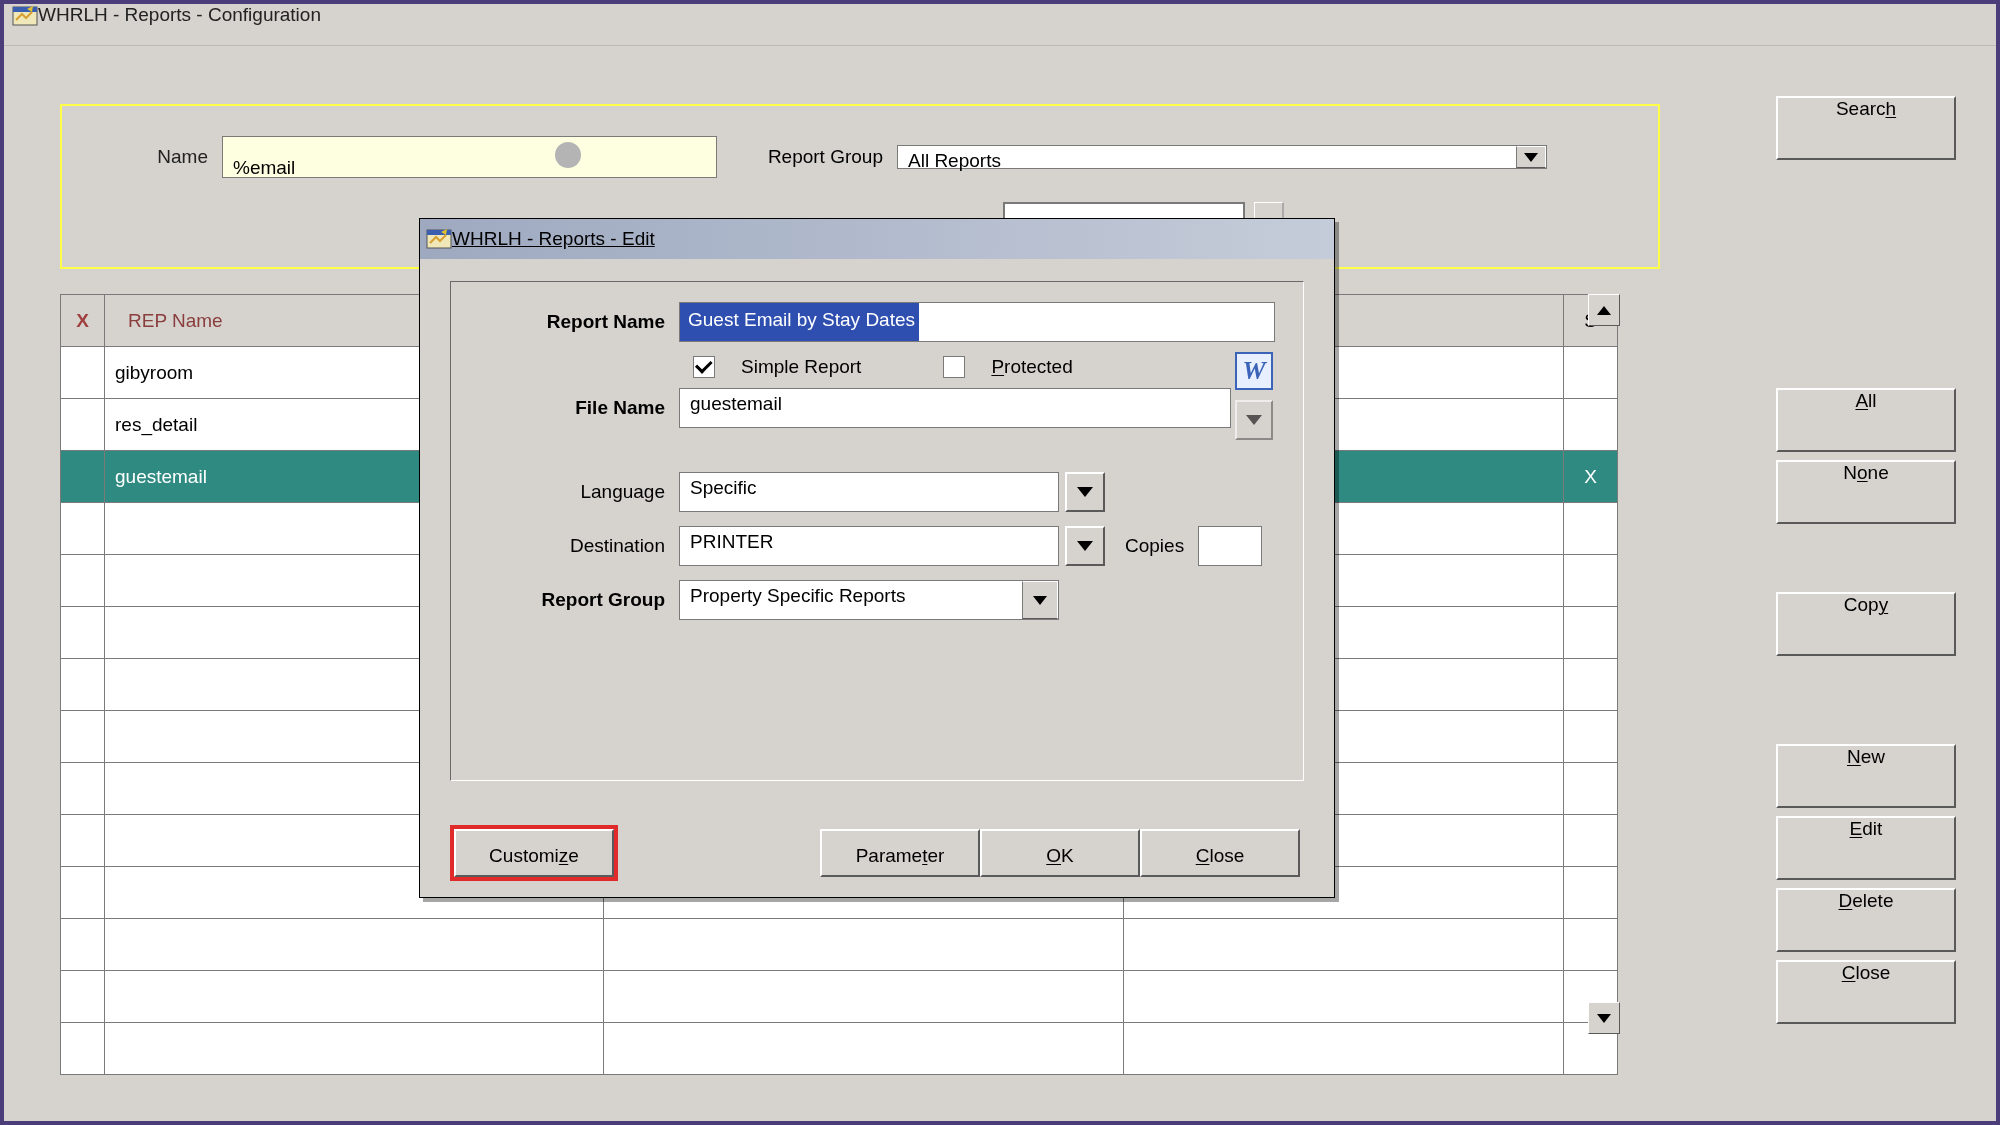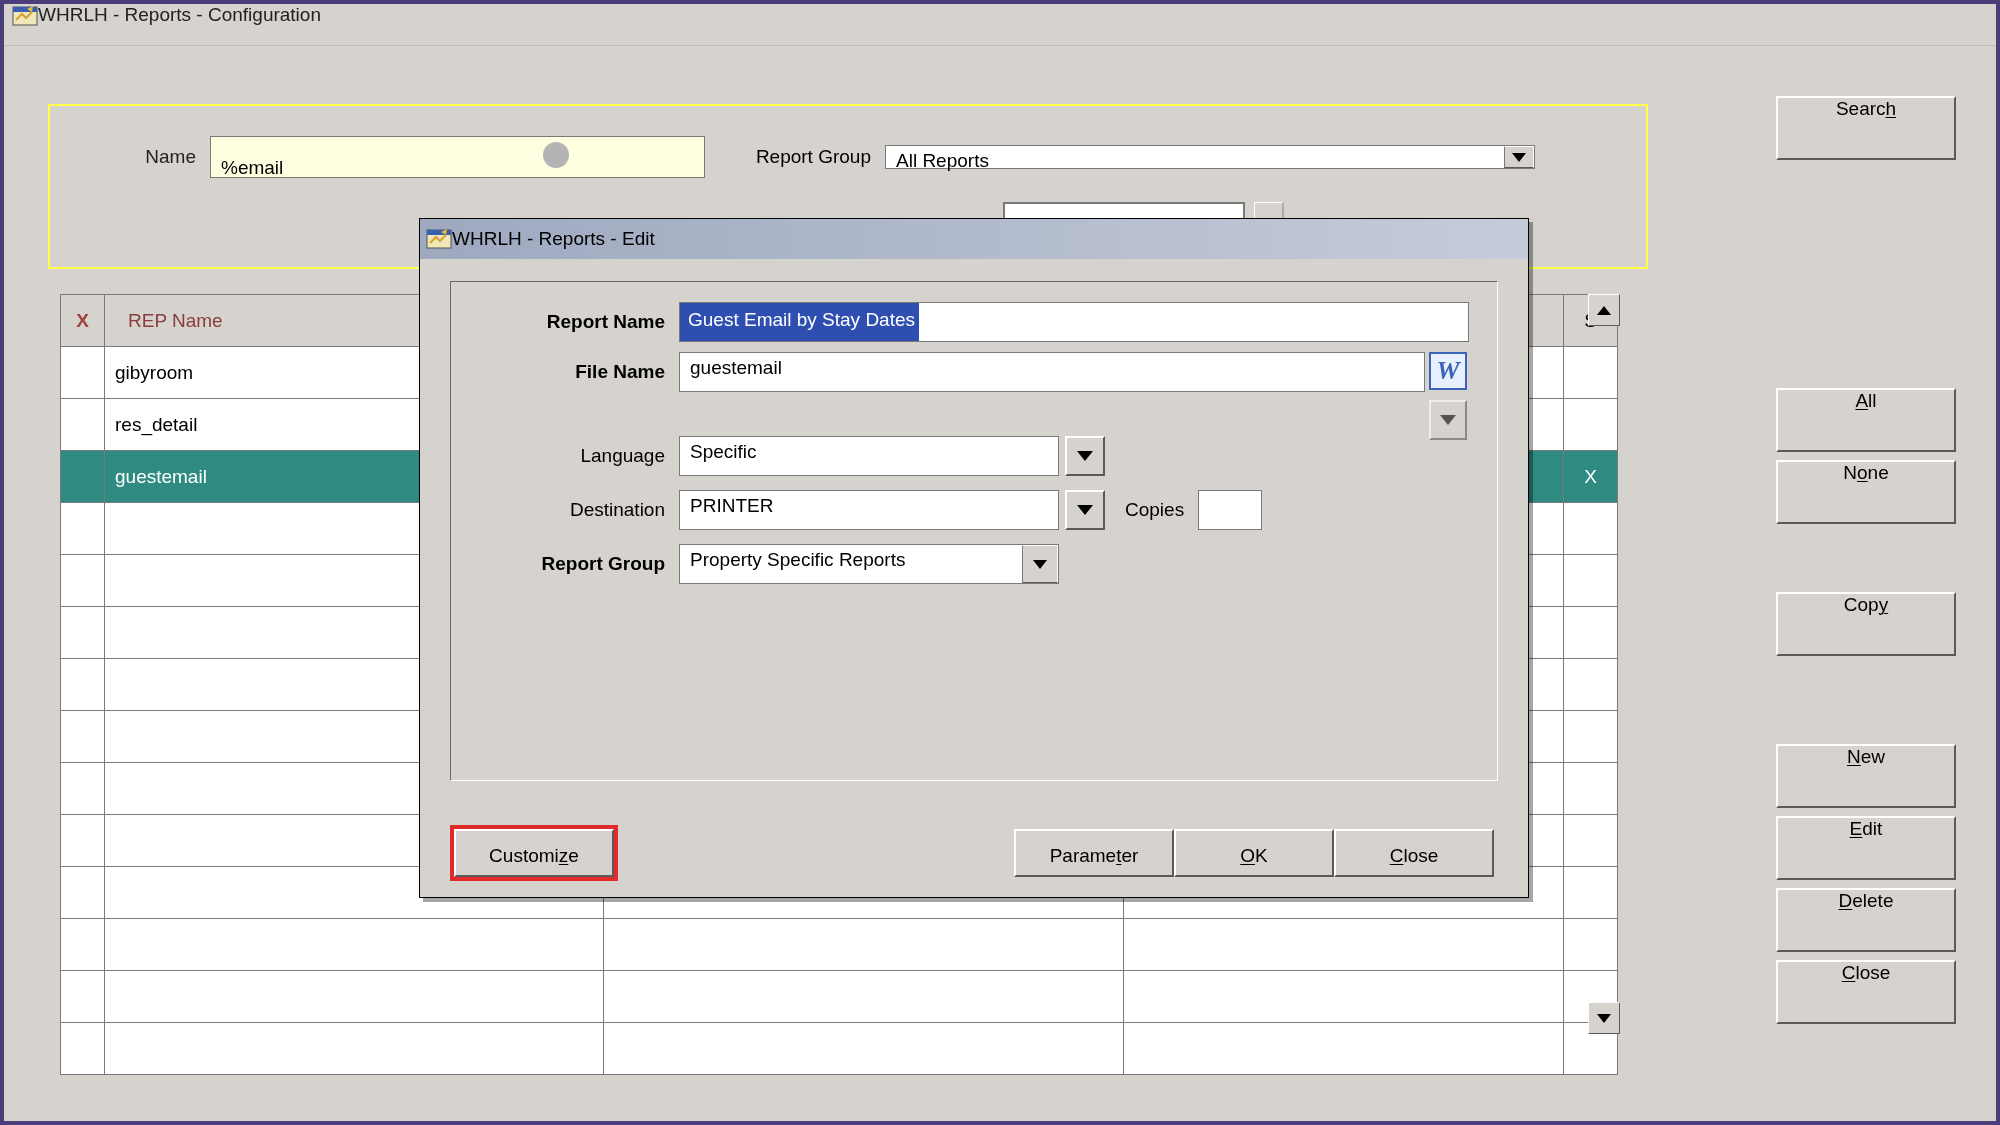--- a/index.html
+++ b/index.html
@@ -7,21 +7,21 @@
   .viewport { width: 2000px; height: 1125px; border: 4px solid #4a3d7a; background: #d6d3ce; position: relative; }
 
   
   .main-titlebar { height: 42px; display: flex; align-items: flex-start; background: #d6d3ce; border-bottom: 1px solid #bbb; padding-left: 8px; }
   .main-titlebar .title-text { color: #222; }
 
   .app-icon { display:inline-block; width:26px; height:24px; position:relative; }
   .app-icon svg { width:100%; height:100%; display:block; }
 
   
-  .filter-frame { position: absolute; left: 44px; top: 100px; width: 1600px; height: 165px;
+  .filter-frame { position: absolute; left: 56px; top: 100px; width: 1600px; height: 165px;
     border: 2px solid #ffff4a; background: #d6d3ce; }
   .filter-row { display: flex; align-items: center; margin-top: 30px; }
   .filter-label { text-align: right; width: 160px; padding-right: 14px; color: #222; }
   .filter-input { flex: 0 0 495px; height: 28px; border: 1px solid #7a7a7a; background: #fefee0; padding: 20px 10px; position: relative; }
   .filter-input .cursor-dot { width:26px; height:26px; border-radius:50%; background:#b4b4b4; position:absolute; left:332px; top:5px; }
   .filter-group-label { width: 180px; text-align: right; padding-right: 14px; }
   .filter-dropdown { flex: 0 0 650px; height: 24px; border: 1px solid #7a7a7a; background: #fff; padding: 4px 10px; position: relative; }
   .dropdown-btn { position: absolute; right:0; top:0; width:30px; height:100%; background:#d6d3ce;
     border-left:1px solid #7a7a7a; border-right:1px solid #fff; border-top:1px solid #fff; border-bottom:1px solid #5a5a5a;
     display:flex; align-items:center; justify-content:center; }
@@ -49,22 +49,22 @@
   .scroll-up::after { content:""; border-left:7px solid transparent; border-right:7px solid transparent; border-bottom:9px solid #000; }
   .scroll-down::after { content:""; border-left:7px solid transparent; border-right:7px solid transparent; border-top:9px solid #000; }
 
   
   .btn-panel { position:absolute; right:40px; top:92px; width:180px; display:flex; flex-direction:column; }
   .btn3d { height:64px; border:2px solid #ffffff; border-right-color:#5a5a5a; border-bottom-color:#5a5a5a;
     background:#d6d3ce; display:flex; align-items:flex-start; justify-content:center; margin-bottom:8px; cursor:pointer; }
   .und { text-decoration: underline; text-decoration-thickness: 1px; text-underline-offset: 2px; }
 
   
-  .dialog { position:absolute; left:415px; top:214px; width:1110px; height:680px;
-    background:#d6d3ce; border:1px solid #000; box-shadow: 4px 4px 0 rgba(0,0,0,.35); }
+  .dialog { position:absolute; left:415px; top:214px; width:916px; height:680px;
+    background:#d6d3ce; border:1px solid #000; box-shadow: 4px 4px 0 rgba(0,0,0,.35); text-decoration: underline; }
   .dlg-title { height:40px; background: linear-gradient(to right, #9ea9c0, #c5ccd9); display:flex; align-items:center; padding-left:6px; color:#000; }
   .dlg-body { position:relative; height:calc(100% - 40px); }
 
   .inner-frame { position:absolute; left:30px; top:22px; right:30px; height:500px;
     border:1px solid #9a9a9a; border-top-color:#6a6a6a; border-left-color:#6a6a6a; border-right-color:#fff; border-bottom-color:#fff; padding:20px 28px; }
 
   .fld-row { display:flex; align-items:center; margin-bottom:14px; }
   .fld-label { width:200px; text-align:right; padding-right:14px; }
   .bold { font-weight:bold; }
   .fld-input { flex:1; height:40px; border:1px solid #7a7a7a; background:#fff; padding:4px 10px; position:relative; }
@@ -304,20 +304,29 @@
     <div class="dlg-body">
       <div class="inner-frame">
 
         <div class="fld-row">
           <div class="fld-label bold">Report Name</div>
           <div class="fld-input" style="padding:0;">
             <span style="display:inline-block;background:#2f4fb0;color:#fff;padding:6px 4px 6px 8px;height:100%;">Guest Email by Stay Dates</span>
           </div>
         </div>
 
+        <div class="check-row">
+          <span class="chk checked"></span>
+          <span class="chk-lbl">Simple Report</span>
+          <span style="width:20px"></span>
+          <span class="chk"></span>
+          <span class="chk-lbl"><span class="und">P</span>rotected</span>
+          <span style="flex:1"></span>
+          <span class="chk" style="margin-right:4px"></span>
+        </div>
         <div class="word-icon">W</div>
 
         <div class="fld-row" style="margin-top:-4px">
           <div class="fld-label bold">File Name</div>
           <div class="fld-input" style="margin-right:44px">
             <span>guestemail</span>
           </div>
         </div>
         <div class="file-arrow"></div>
 

